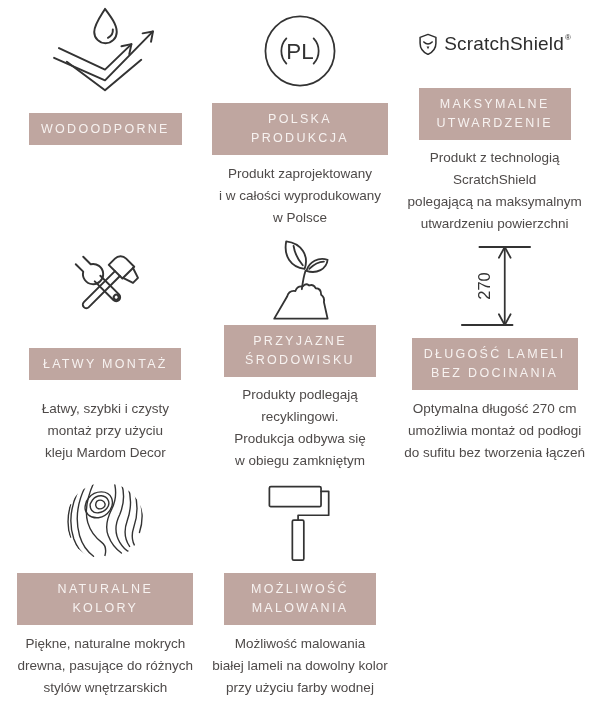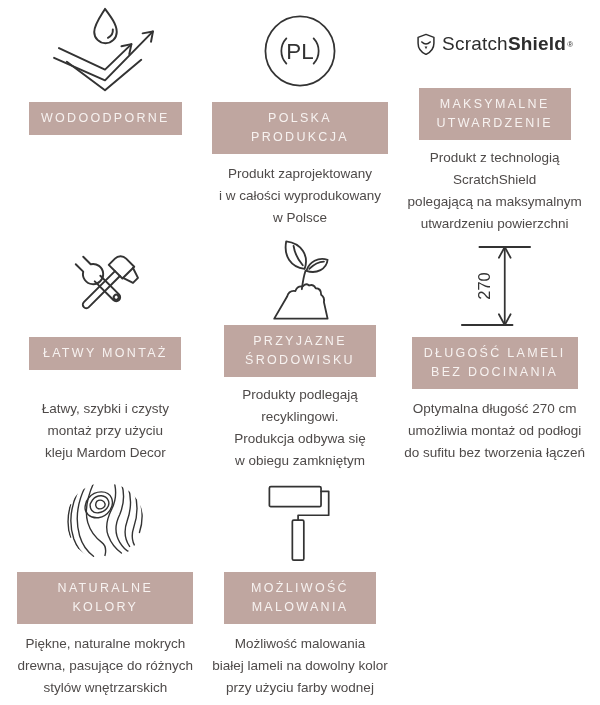--- a/index.html
+++ b/index.html
@@ -23,43 +23,43 @@
   }
   .card{
     display:flex;flex-direction:column;align-items:center;text-align:center;
     padding:0 6px;
   }
   .icon-box{
     height:102px;display:flex;align-items:center;justify-content:center;
     color:var(--icon-stroke);
   }
   .band-box{
-    height:54px;display:flex;align-items:flex-start;justify-content:center;width:100%;
+    height:54px;display:flex;align-items:center;justify-content:center;width:100%;
   }
   .band{
     background:var(--band-bg);color:var(--band-text);
     font-size:12.5px;letter-spacing:2.3px;line-height:1.5;
     padding:7px 12px;min-width:152px;max-width:176px;
     white-space:pre-line;text-transform:uppercase;
   }
   .desc{
     margin:7px 0 0 0;color:var(--desc-color);
     font-size:13.5px;line-height:1.64;white-space:pre-line;
   }
   svg{display:block;}
   .stroke{fill:none;stroke:currentColor;stroke-width:2;stroke-linecap:round;stroke-linejoin:round;}
   .thin{stroke-width:1.8;}
   .grain{stroke-width:1.7;}
   .svg-label{fill:currentColor;font-family:"Liberation Sans",sans-serif;}
   .ss-logo{
-    display:flex;align-items:center;color:var(--logo-color);
+    display:flex;align-items:flex-start;color:var(--logo-color);
     font-size:19px;letter-spacing:0.2px;
   }
   .ss-shield{margin-right:6px;}
-  .ss-bold{font-weight:bold;}
+  .ss-bold{font-weight:normal;}
   .ss-mark{font-size:8px;vertical-align:super;margin-left:1px;}
 </style>
 </head>
 <body>
 
 <div class="grid">
 
   <div class="card">
     <div class="icon-box">
       <svg width="112" height="94" viewBox="0 0 112 96">

